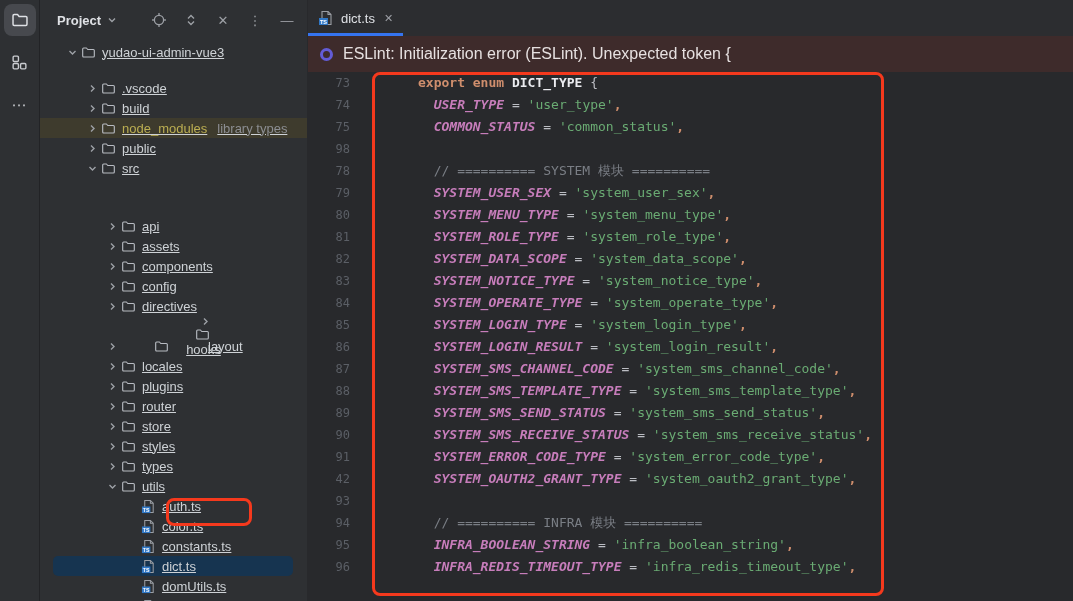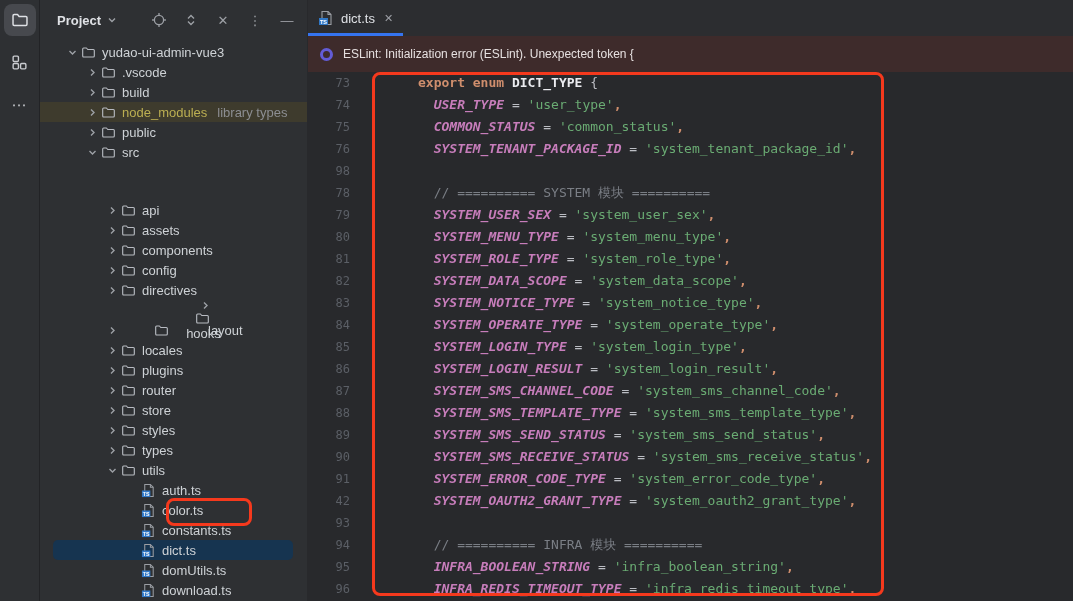--- a/index.html
+++ b/index.html
@@ -28,20 +28,21 @@
   }
   #panel-title { font-weight:bold; color:#dfe1e5; }
   .hdr-chev { margin-left:6px; color:#9da0a6; }
   #panel-toolbar { margin-left:auto; display:flex; align-items:center; gap:16px; color:#9da0a6; }
   .tb-ic { cursor:pointer; display:flex; align-items:center; justify-content:center; width:16px; height:16px; font-size:13px; }
   
   #tree { position:relative; padding-top:2px; }
   .row {
     height:20px; display:flex; align-items:center; white-space:nowrap; cursor:pointer;
     color:#ced2d6;
+    text-decoration:underline;
   }
   .row .chev { width:17px; flex:none; display:flex; justify-content:center; color:#9da0a6; }
   .row .ficon { width:21px; flex:none; display:flex; align-items:center; }
   .row .lbl { padding-right:4px; }
   .row .sfx { color:#8c8e92; margin-left:6px; }
   .row.hl-library { background:#3e3b2d; }
   .row.hl-library .lbl { color:#bbae52; }
   .row.selected { background:#163450; border-radius:5px; margin:0 14px 0 13px; }
   
   #editor { position:absolute; left:308px; top:0; width:765px; height:601px; background:#28292c; }
@@ -49,21 +50,21 @@
   .tab {
     display:flex; align-items:center; gap:7px; padding:0 10px 0 10px; position:relative; cursor:pointer;
   }
   .tab .tab-label { color:#dfe1e5; }
   .tab .tab-close { color:#9da0a6; font-size:11px; margin-left:2px; cursor:pointer; }
   .tab .tab-underline { position:absolute; left:0; right:0; bottom:0; height:3px; }
   #banner {
     height:36px; background:#3e2b2b; display:flex; align-items:center; padding-left:12px; gap:10px;
   }
   #banner-icon { width:13px; height:13px; border-radius:50%; border:3px solid #635cd6; flex:none; }
-  #banner-text { color:#e6e0e0; font-size:12px;text-align:center; }
+  #banner-text { color:#e6e0e0; font-size:16px;text-align:center; }
   #code { position:absolute; left:0; top:72px; right:0; bottom:0; font-family:"DejaVu Sans Mono", monospace; font-size:13px; }
   .cline { display:flex; height:22px; line-height:22px; cursor:text;gap:40px; }
   .cline .ln { width:42px; flex:none; text-align:right; color:#5b5f66; font-size:12px; cursor:pointer; }
   .cline .lc { padding-left:28px; white-space:pre; }
   .tk-kw { color:#cf8e6d; font-weight:bold; }
   .tk-nm { color:#ebecf0; font-weight:bold; }
   .tk-fld { color:#c77dbb; font-style:italic; font-weight:bold; }
   .tk-str { color:#6aab73; }
   .tk-pl { color:#bcbec4; }
   .tk-cmt { color:#7a7e85; }
@@ -140,21 +141,21 @@
               <polyline points="2.5,4 5.5,7 8.5,4" fill="none" stroke="#9da0a6" stroke-width="1.4"></polyline>
             </svg>
           </span>
           <span class="ficon">
             <svg width="15" height="15" viewBox="0 0 16 16">
               <path d="M1.8 4.2c0-.6.4-1 1-1h3l1.4 1.6h6c.6 0 1 .4 1 1v6c0 .6-.4 1-1 1H2.8c-.6 0-1-.4-1-1z" fill="none" stroke="#b8bbc2" stroke-width="1.2" stroke-linejoin="round"></path>
             </svg>
           </span>
           <span class="lbl">yudao-ui-admin-vue3</span>
         </div>
-        <div class="row" style="padding-left: 44px;">
+        <div class="row" style="padding-left: 44px; margin-top: 16px;">
           <span class="chev">
             <svg width="11" height="11" viewBox="0 0 11 11">
               <polyline points="4,2.5 7,5.5 4,8.5" fill="none" stroke="#9da0a6" stroke-width="1.4"></polyline>
             </svg>
           </span>
           <span class="ficon">
             <svg width="15" height="15" viewBox="0 0 16 16">
               <path d="M1.8 4.2c0-.6.4-1 1-1h3l1.4 1.6h6c.6 0 1 .4 1 1v6c0 .6-.4 1-1 1H2.8c-.6 0-1-.4-1-1z" fill="none" stroke="#b8bbc2" stroke-width="1.2" stroke-linejoin="round"></path>
             </svg>
           </span>
@@ -522,24 +523,20 @@
         </div>
         <div class="cline">
           <span class="ln">74</span>
           <span class="lc"><span class="tk-pl">  </span><span class="tk-fld">USER_TYPE</span><span class="tk-pl"> = </span><span class="tk-str">'user_type'</span><span class="tk-kw">,</span></span>
         </div>
         <div class="cline">
           <span class="ln">75</span>
           <span class="lc"><span class="tk-pl">  </span><span class="tk-fld">COMMON_STATUS</span><span class="tk-pl"> = </span><span class="tk-str">'common_status'</span><span class="tk-kw">,</span></span>
         </div>
         <div class="cline">
-          <span class="ln">76</span>
-          <span class="lc"><span class="tk-pl">  </span><span class="tk-fld">SYSTEM_TENANT_PACKAGE_ID</span><span class="tk-pl"> = </span><span class="tk-str">'system_tenant_package_id'</span><span class="tk-kw">,</span></span>
-        </div>
-        <div class="cline">
           <span class="ln">98</span>
           <span class="lc"></span>
         </div>
         <div class="cline">
           <span class="ln">78</span>
           <span class="lc"><span class="tk-pl">  </span><span class="tk-cmt">// ========== SYSTEM 模块 ==========</span></span>
         </div>
         <div class="cline">
           <span class="ln">79</span>
           <span class="lc"><span class="tk-pl">  </span><span class="tk-fld">SYSTEM_USER_SEX</span><span class="tk-pl"> = </span><span class="tk-str">'system_user_sex'</span><span class="tk-kw">,</span></span>

